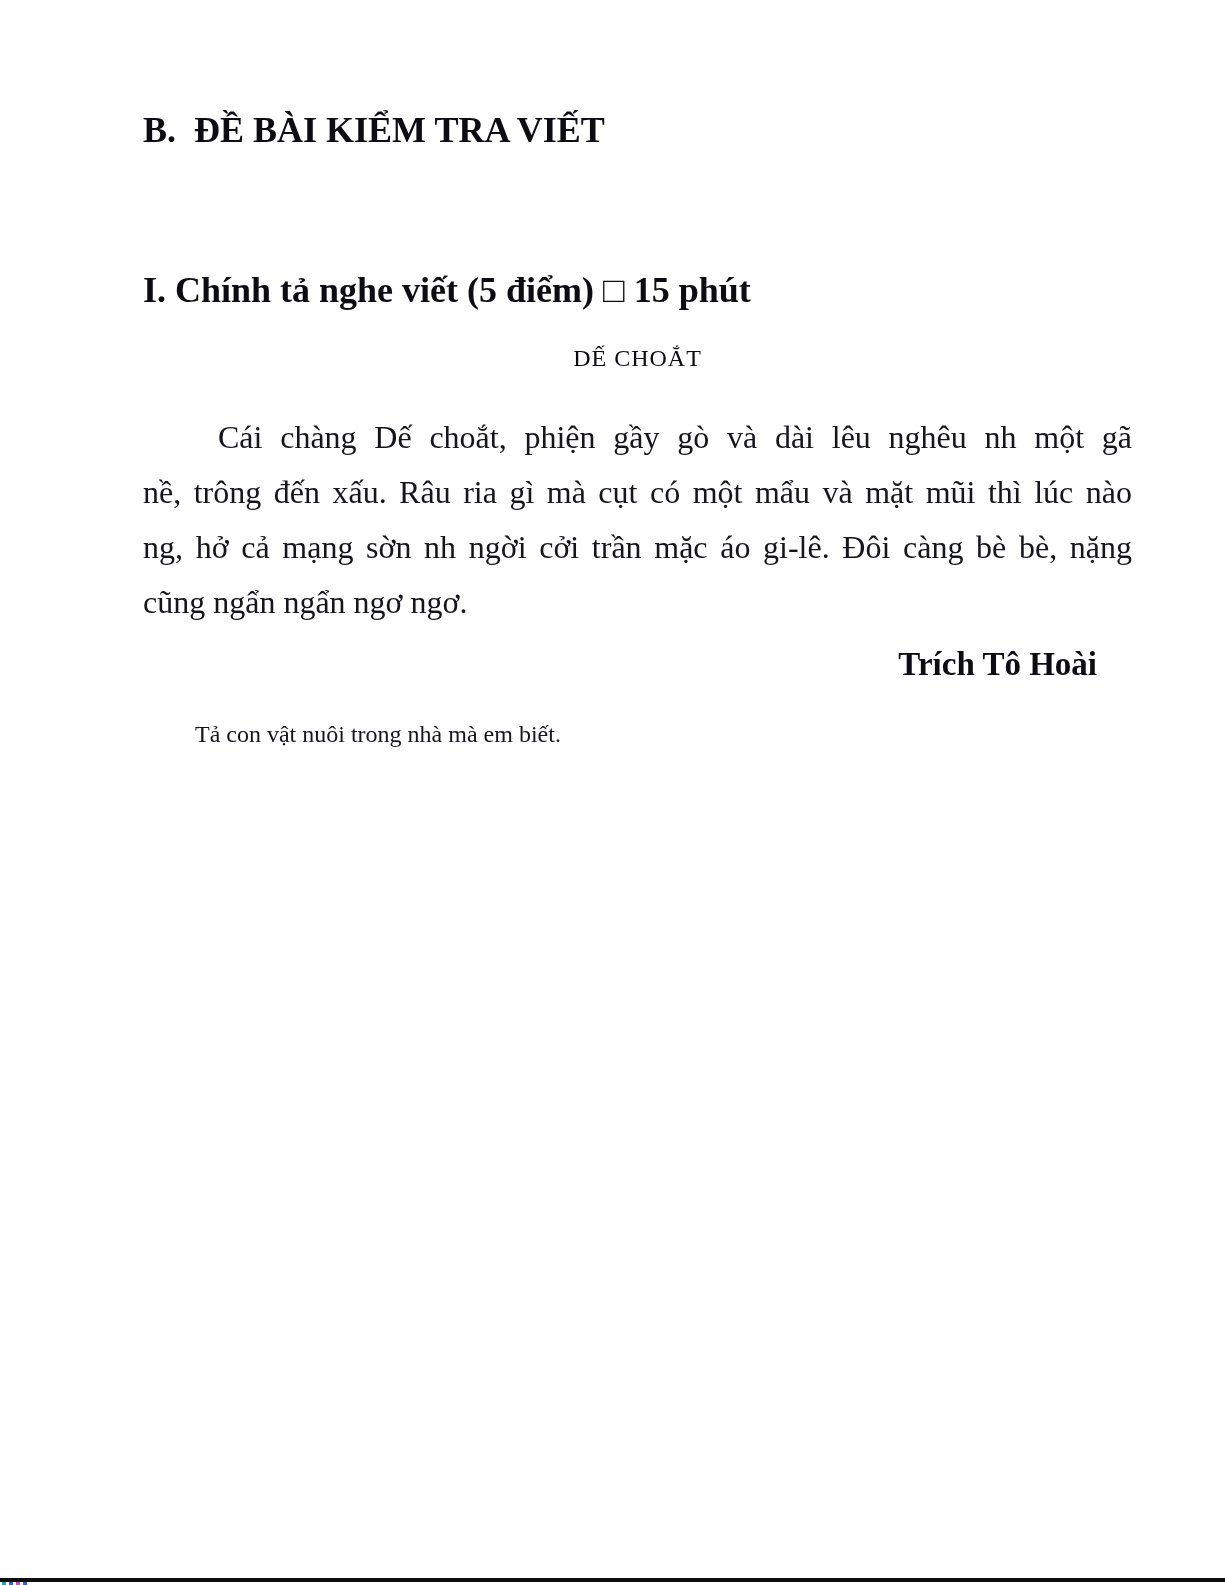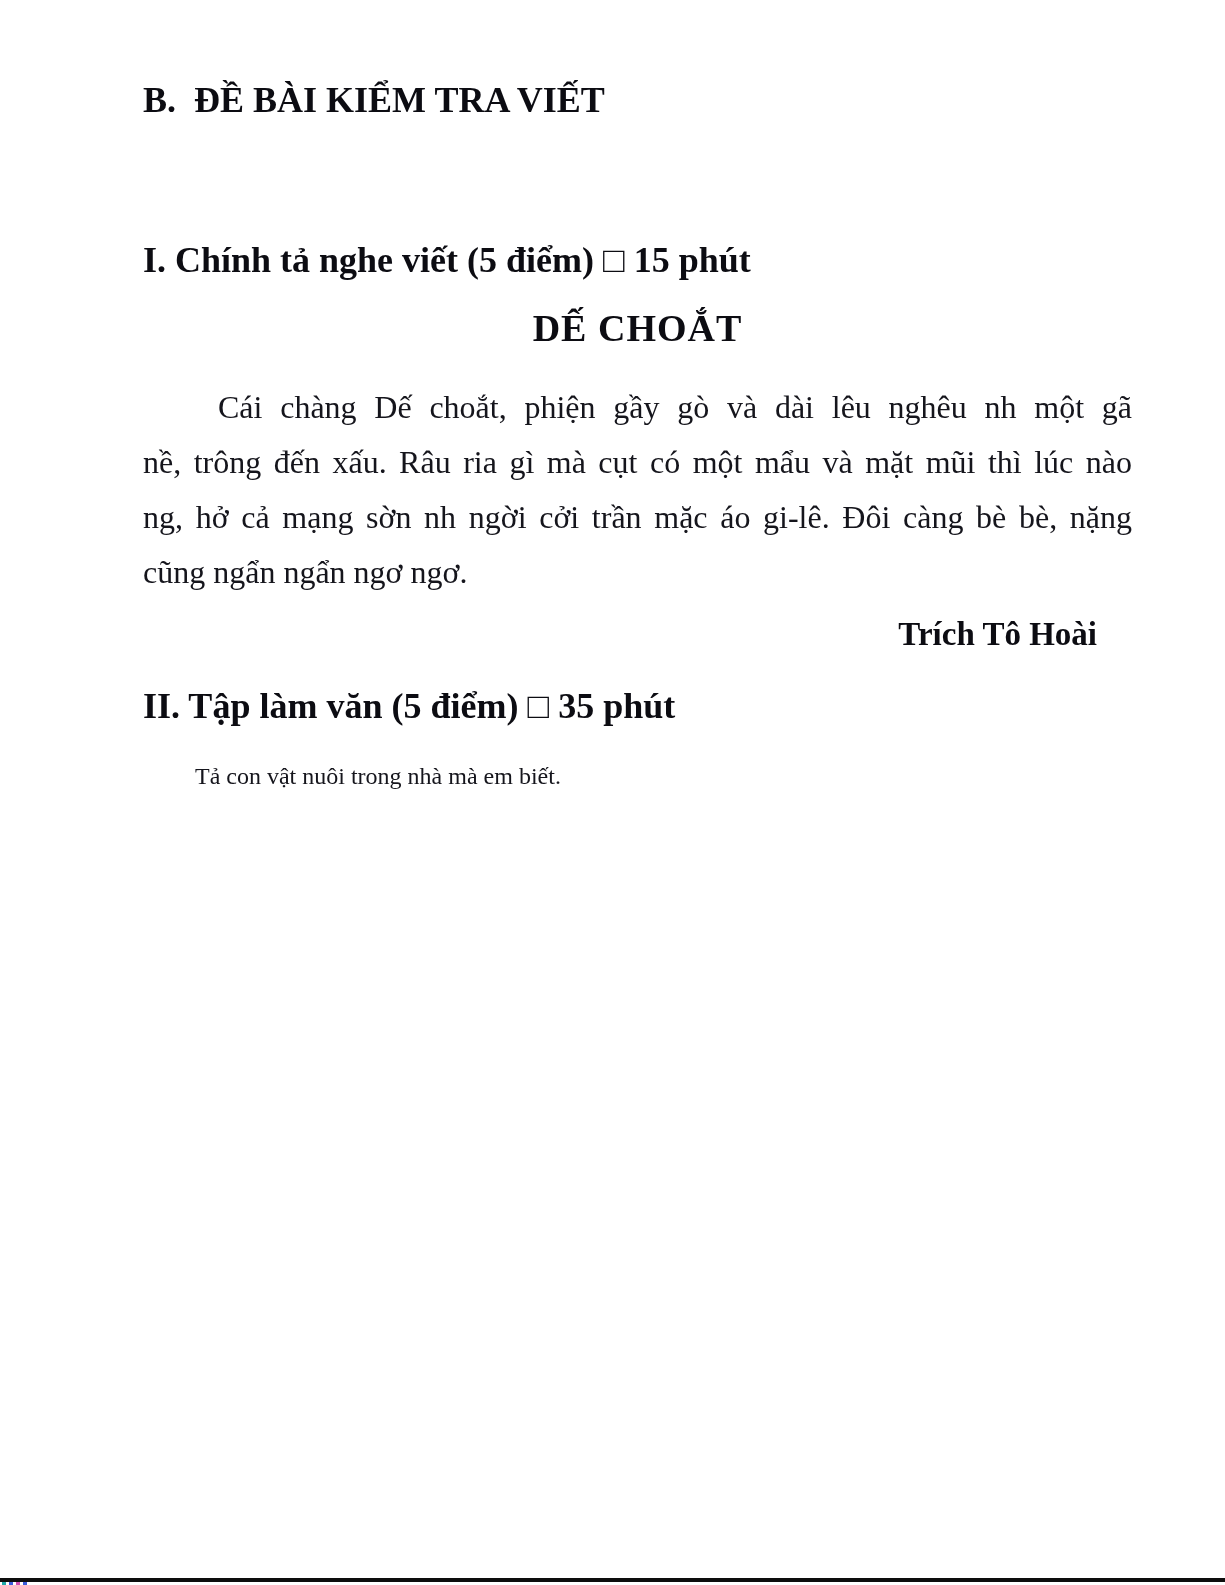--- a/index.html
+++ b/index.html
@@ -10,38 +10,38 @@
   .page {
     position: relative;
     width: 1225px;
     height: 1585px;
     background: #ffffff;
     font-family: "Liberation Serif", "DejaVu Serif", serif;
     color: #15151c;
     overflow: hidden;
   }
   .content {
-    padding: 78px 93px 0 143px;
+    padding: 108px 93px 0 143px;
   }
   .h-main {
     font-size: 36px;
     line-height: 44px;
     font-weight: bold;
     color: #0c0c12;
     white-space: pre-wrap;
     margin: 0;
   }
   .h-section1 {
     margin-top: 116px;
   }
   .dictation-title {
     margin-top: 24px;
-    font-size: 38px;
+    font-size: 24px;
     line-height: 44px;
-    font-weight: bold;
+    font-weight: normal;
     text-align: center;
     color: #0c0c12;
     letter-spacing: 1px;
   }
   .para {
     margin-top: 30px;
     font-size: 32px;
   }
   .para .line {
     line-height: 55px;
@@ -109,21 +109,20 @@
 
     <div class="para">
       <div class="line first">Cái chàng Dế choắt, phiện gầy gò và dài lêu nghêu nh một gã</div>
       <div class="line">nề, trông đến xấu. Râu ria gì mà cụt có một mẩu và mặt mũi thì lúc nào</div>
       <div class="line">ng, hở cả mạng sờn nh ngời cởi trần mặc áo gi-lê. Đôi càng bè bè, nặng</div>
       <div class="line last">cũng ngẩn ngẩn ngơ ngơ.</div>
     </div>
 
     <div class="attribution">Trích Tô Hoài</div>
 
-    <div class="h-main h-section2">II. Tập làm văn (5 điểm) □ 35 phút</div>
 
     <div class="task-line">Tả con vật nuôi trong nhà mà em biết.</div>
 
   </div>
 
   <div class="scan-bar"></div>
   <div class="scan-dots">
     <span style="background: rgb(31, 168, 168);"></span>
     <span style="background: rgb(58, 91, 217);"></span>
     <span style="background: rgb(208, 79, 176);"></span>

